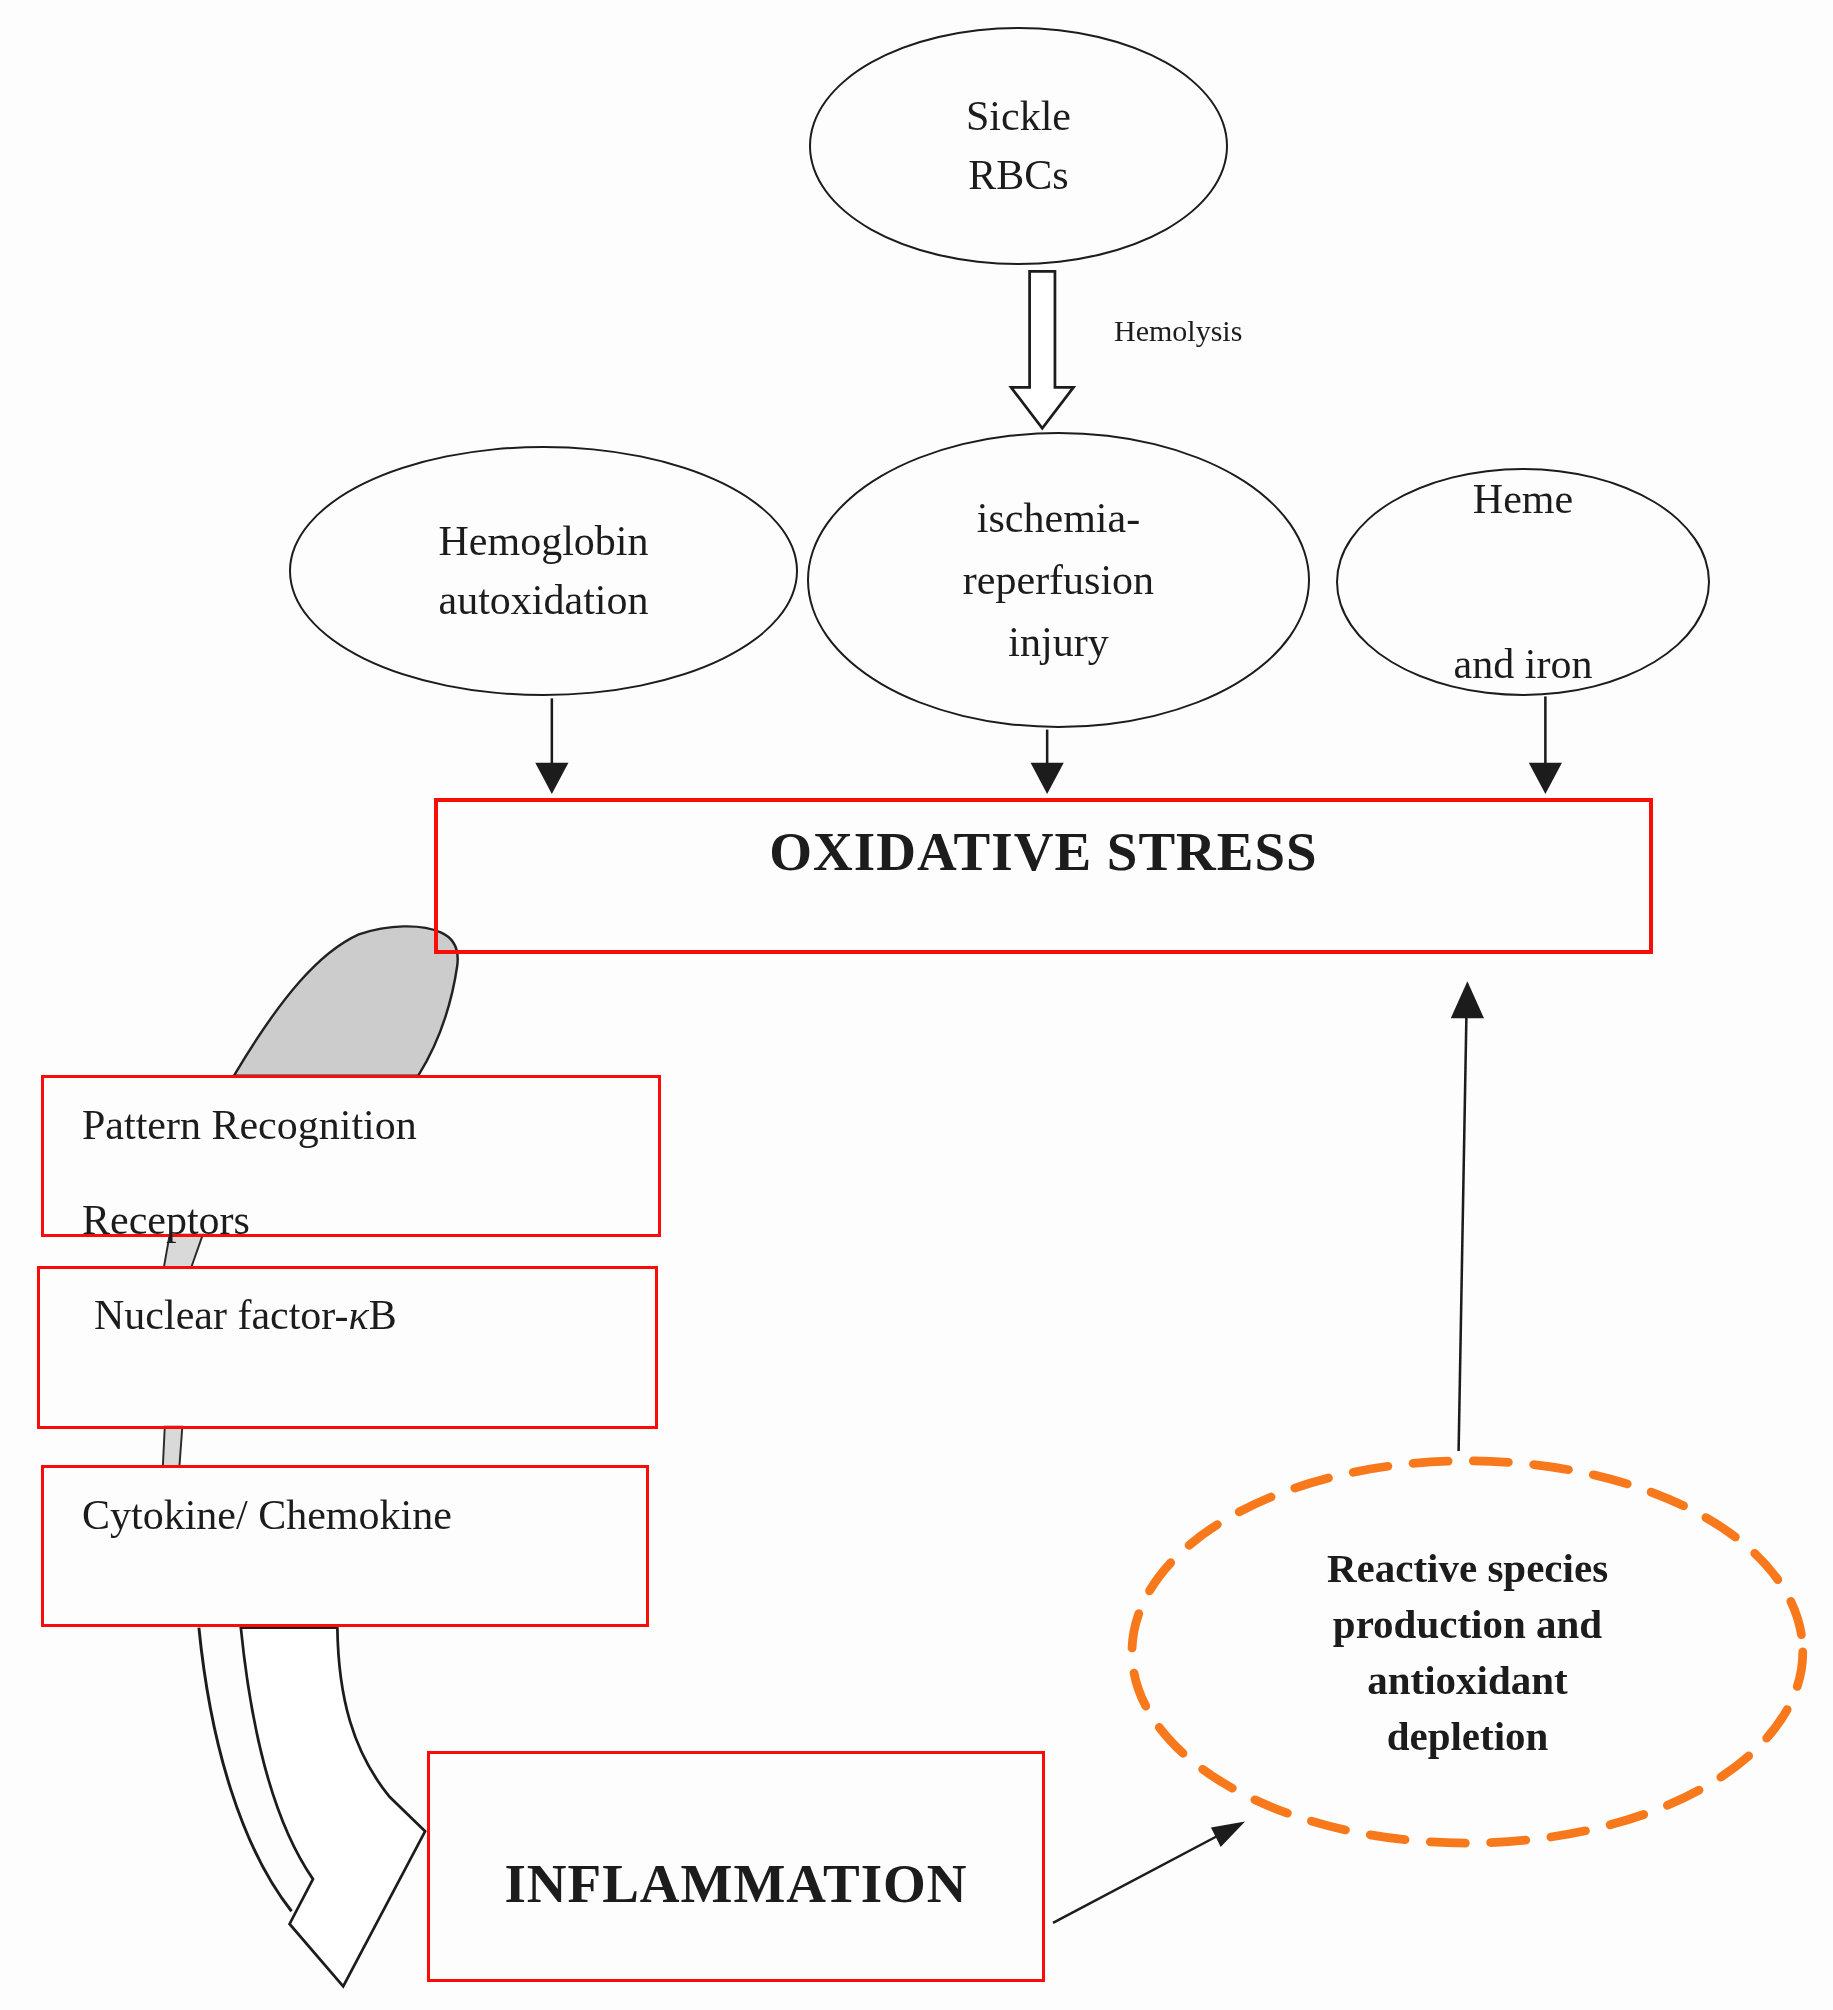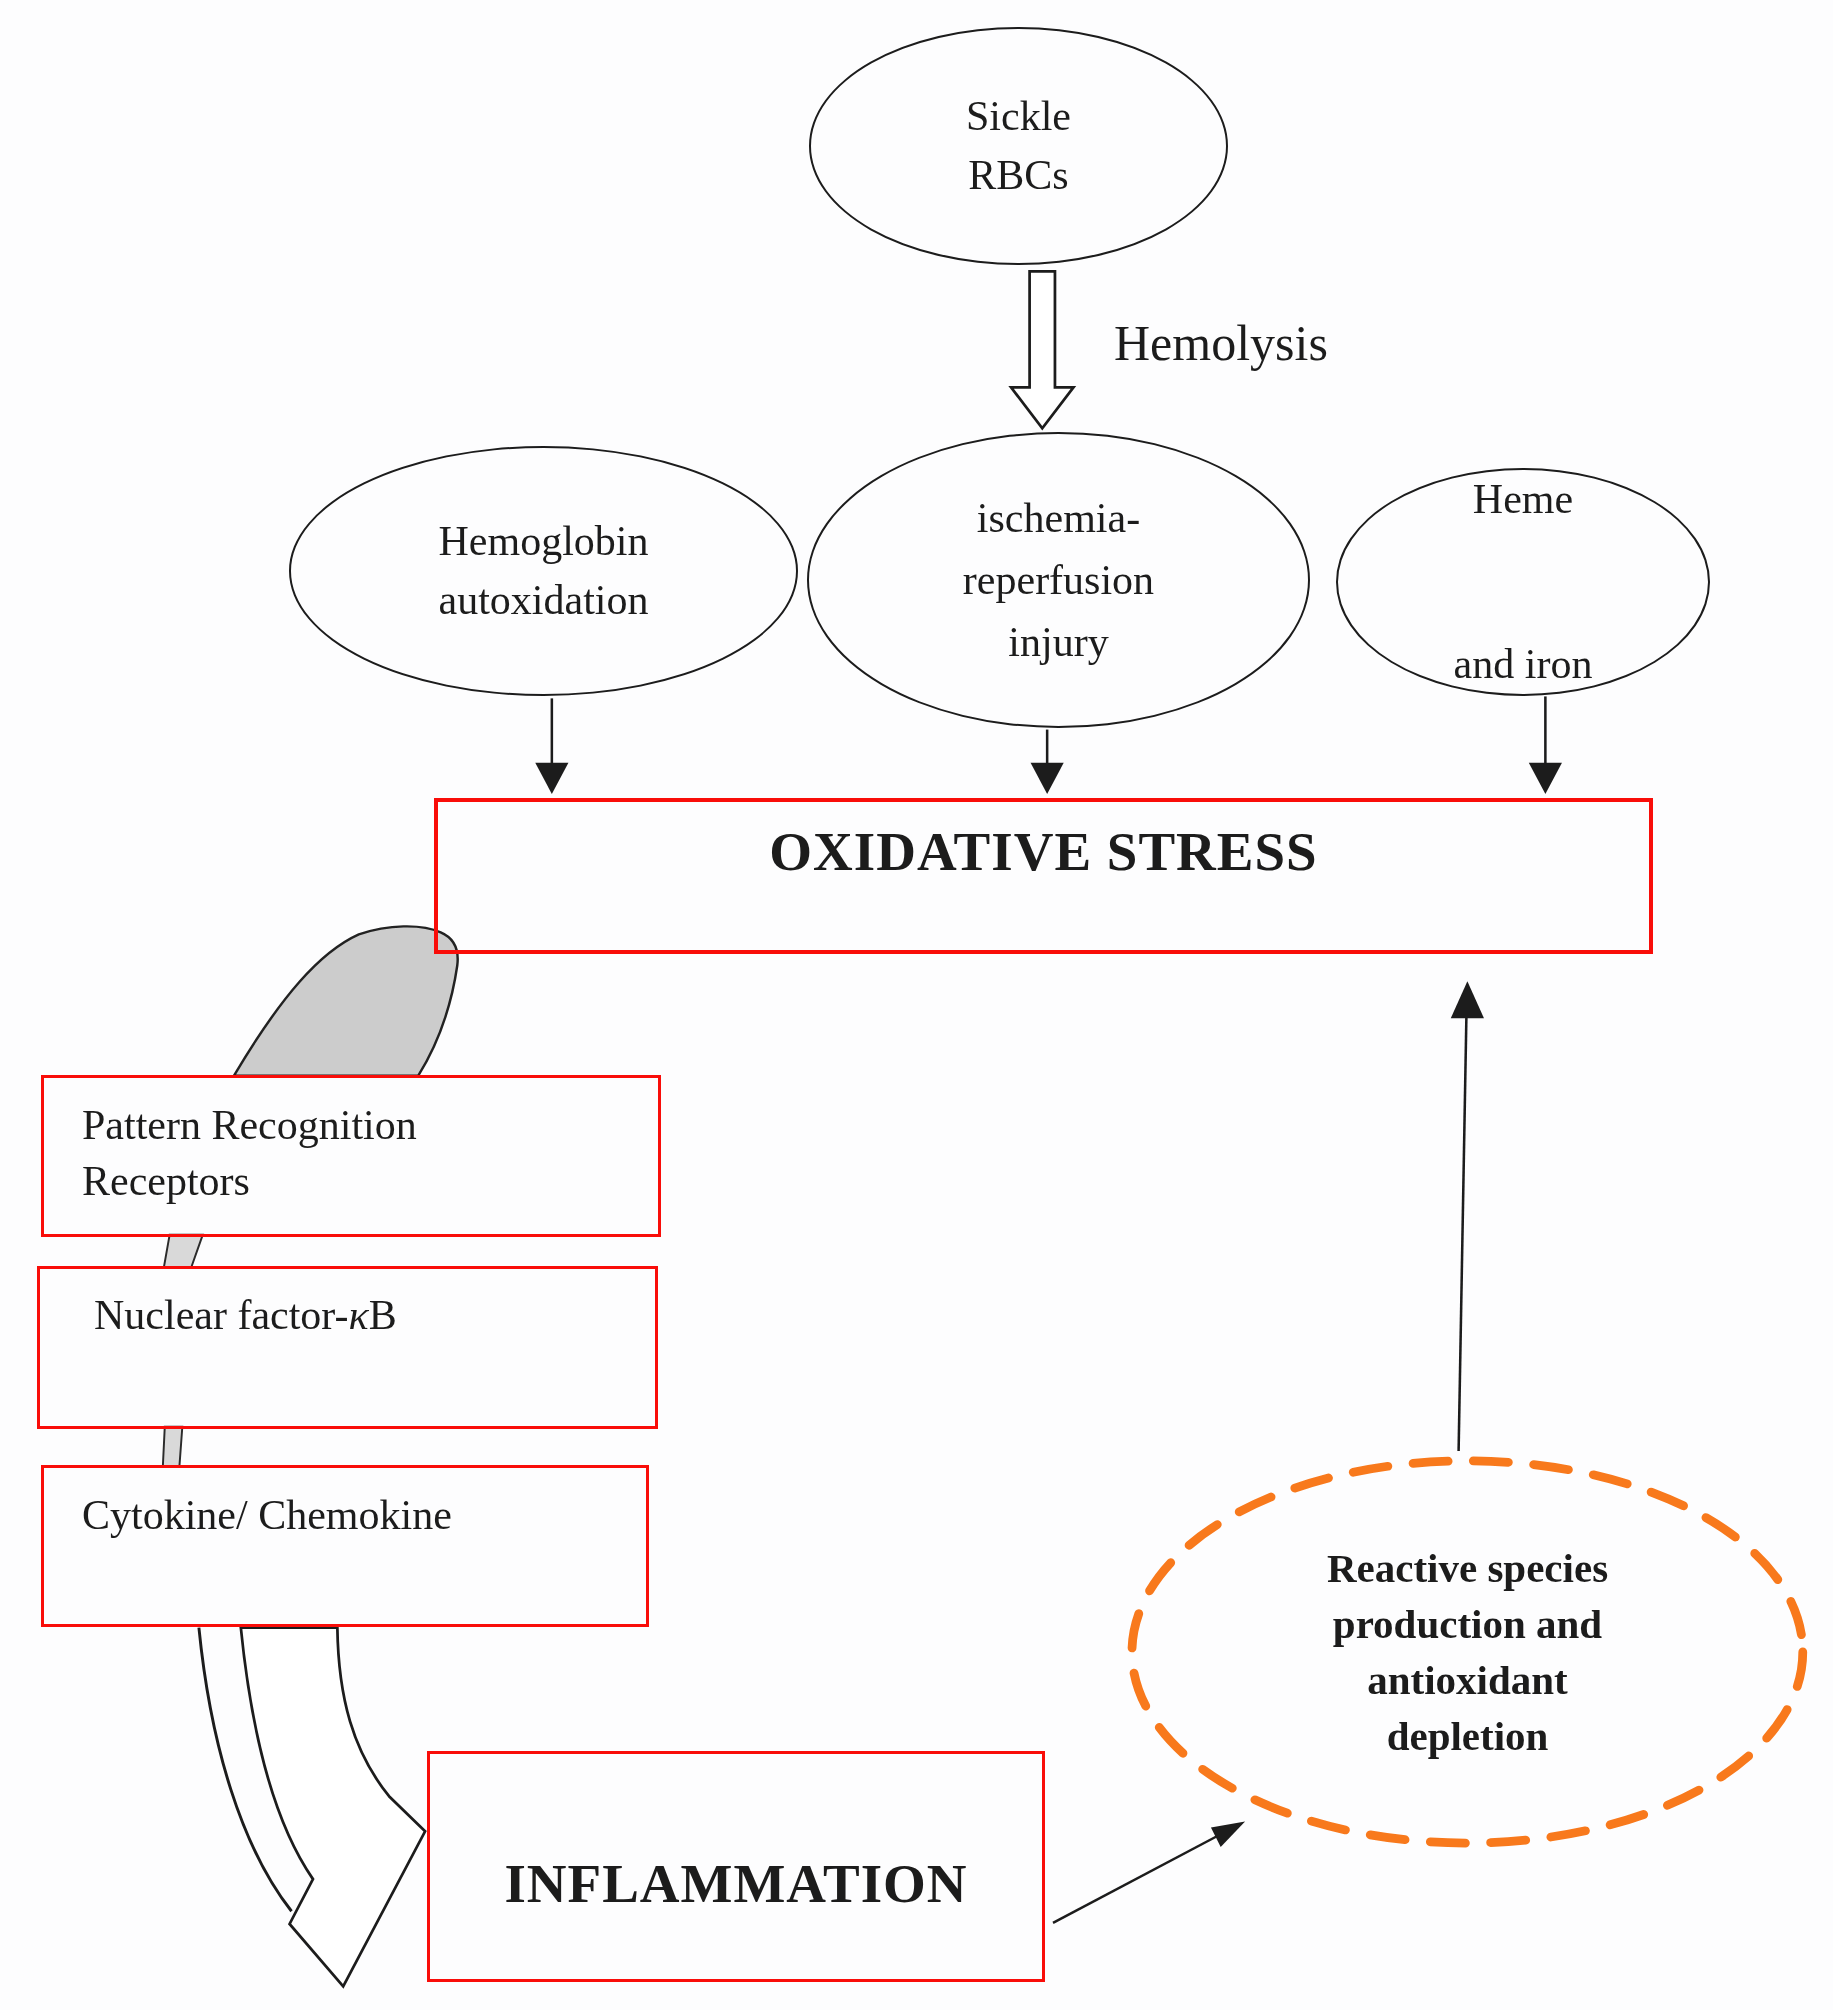--- a/index.html
+++ b/index.html
@@ -20,23 +20,23 @@
   .hollow{fill:#ffffff;stroke:var(--c-ink,#1c1c1c);stroke-width:2.8;}
   .grayband{fill:var(--c-gray,#cccccc);stroke:#222222;stroke-width:2.5;}
   .graystrip{fill:#d9d9d9;stroke:#2b2b2b;stroke-width:2;}
   .dashed-ell{fill:none;stroke:var(--c-orange,#f8791c);stroke-width:9;stroke-dasharray:36 26;stroke-linecap:round;}
 
   
   .node{position:absolute;z-index:2;box-sizing:border-box;display:flex;flex-direction:column;align-items:center;justify-content:center;text-align:center;}
   .ellipse{border:2.9px solid var(--c-ink,#1c1c1c);border-radius:50%;background:transparent;font-size:42px;line-height:59px;}
   .redbox{border:3.9px solid var(--c-red,#f90d09);background:transparent;}
   .redbox.thick{border-width:4.9px;}
-  .leftbox{align-items:flex-start;justify-content:flex-start;text-align:left;font-size:42px;line-height:56px;}
+  .leftbox{align-items:flex-start;justify-content:flex-start;text-align:left;font-size:42px;line-height:56px;gap:39px;}
   .bigcaps{font-weight:bold;font-size:55px;letter-spacing:1px;}
-  .free-label{position:absolute;z-index:2;font-size:50px;white-space:nowrap;}
+  .free-label{position:absolute;z-index:2;font-size:30px;white-space:nowrap;}
   .reactive-text{position:absolute;z-index:2;display:flex;flex-direction:column;align-items:center;justify-content:center;text-align:center;font-size:41px;line-height:56px;font-weight:bold;}
   .kappa{font-style:italic;}
   .tline{display:block;}
 </style>
 </head>
 <body>
 
 <div class="canvas">
 
   <svg class="connectors" width="1833" height="2011" viewBox="0 0 1880 2062">

